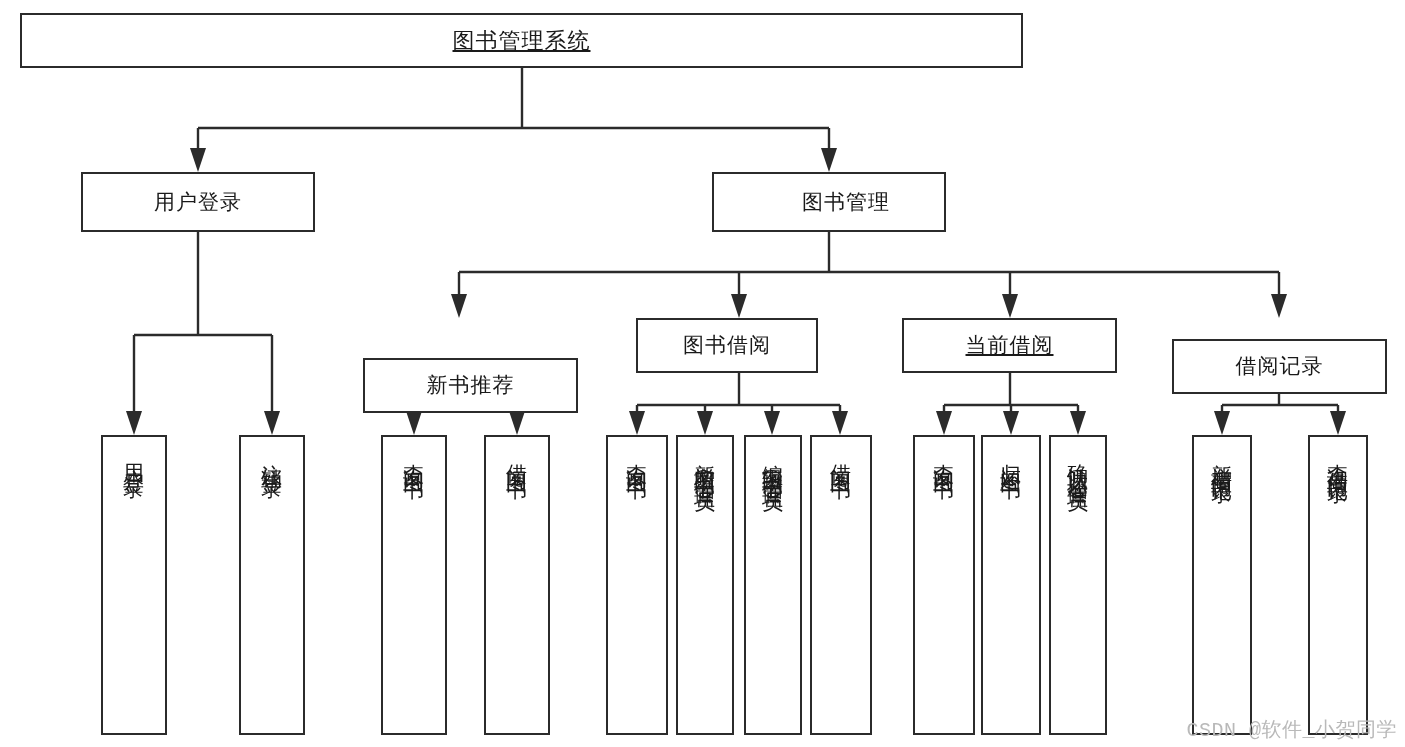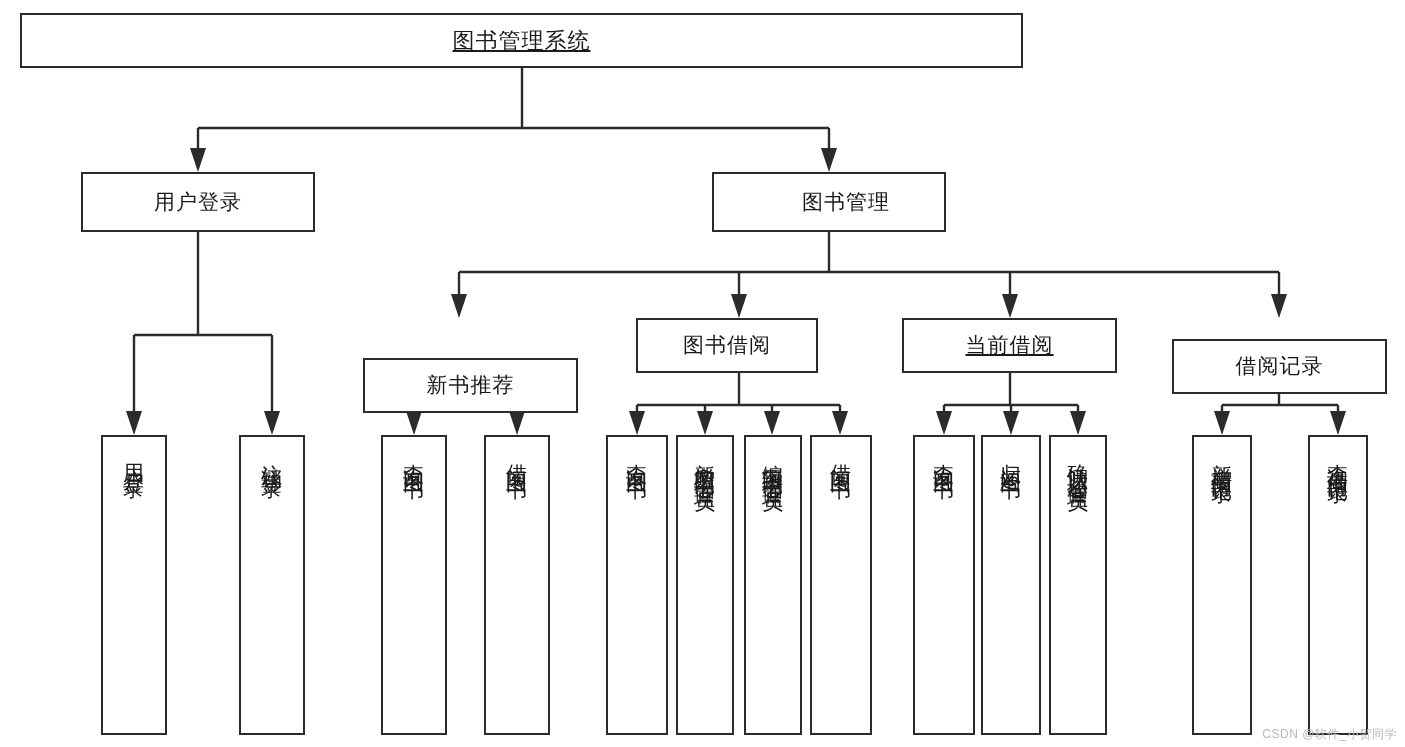--- a/index.html
+++ b/index.html
@@ -68,24 +68,25 @@
     stroke-width: 2.4;
     fill: none;
   }
   .arrow-head {
     fill: #2b2b2b;
   }
   .watermark {
     position: absolute;
     right: 8px;
     bottom: 4px;
-    font-size: 12px;
+    font-size: 20px;
     color: #b9b9b9;
     white-space: nowrap;
     letter-spacing: 0.5px;
+    font-family: Liberation Mono, monospace;
   }
 </style>
 </head>
 <body>
 
 <div id="canvas">
 
   <svg class="links" viewBox="0 0 1405 747">
     <defs></defs>
 

